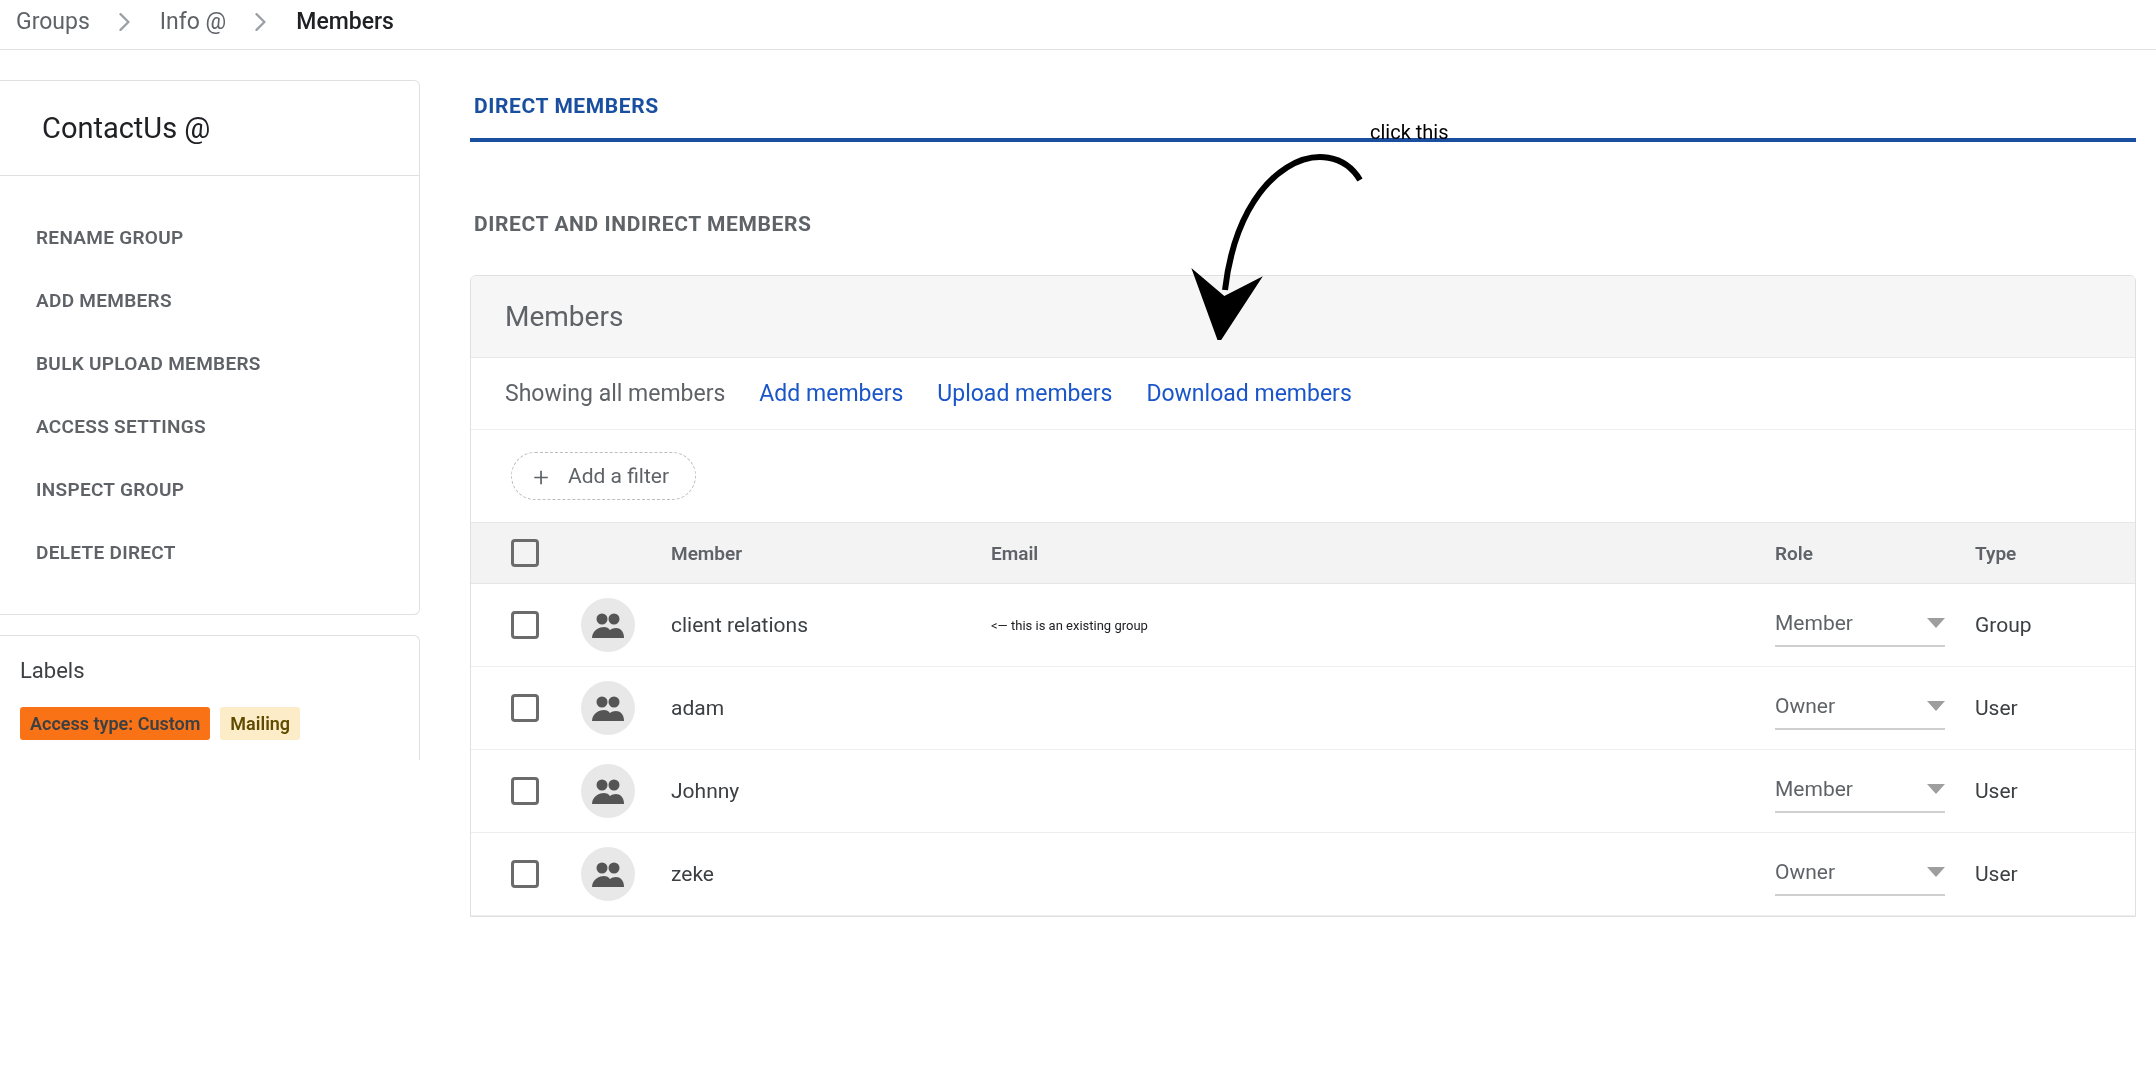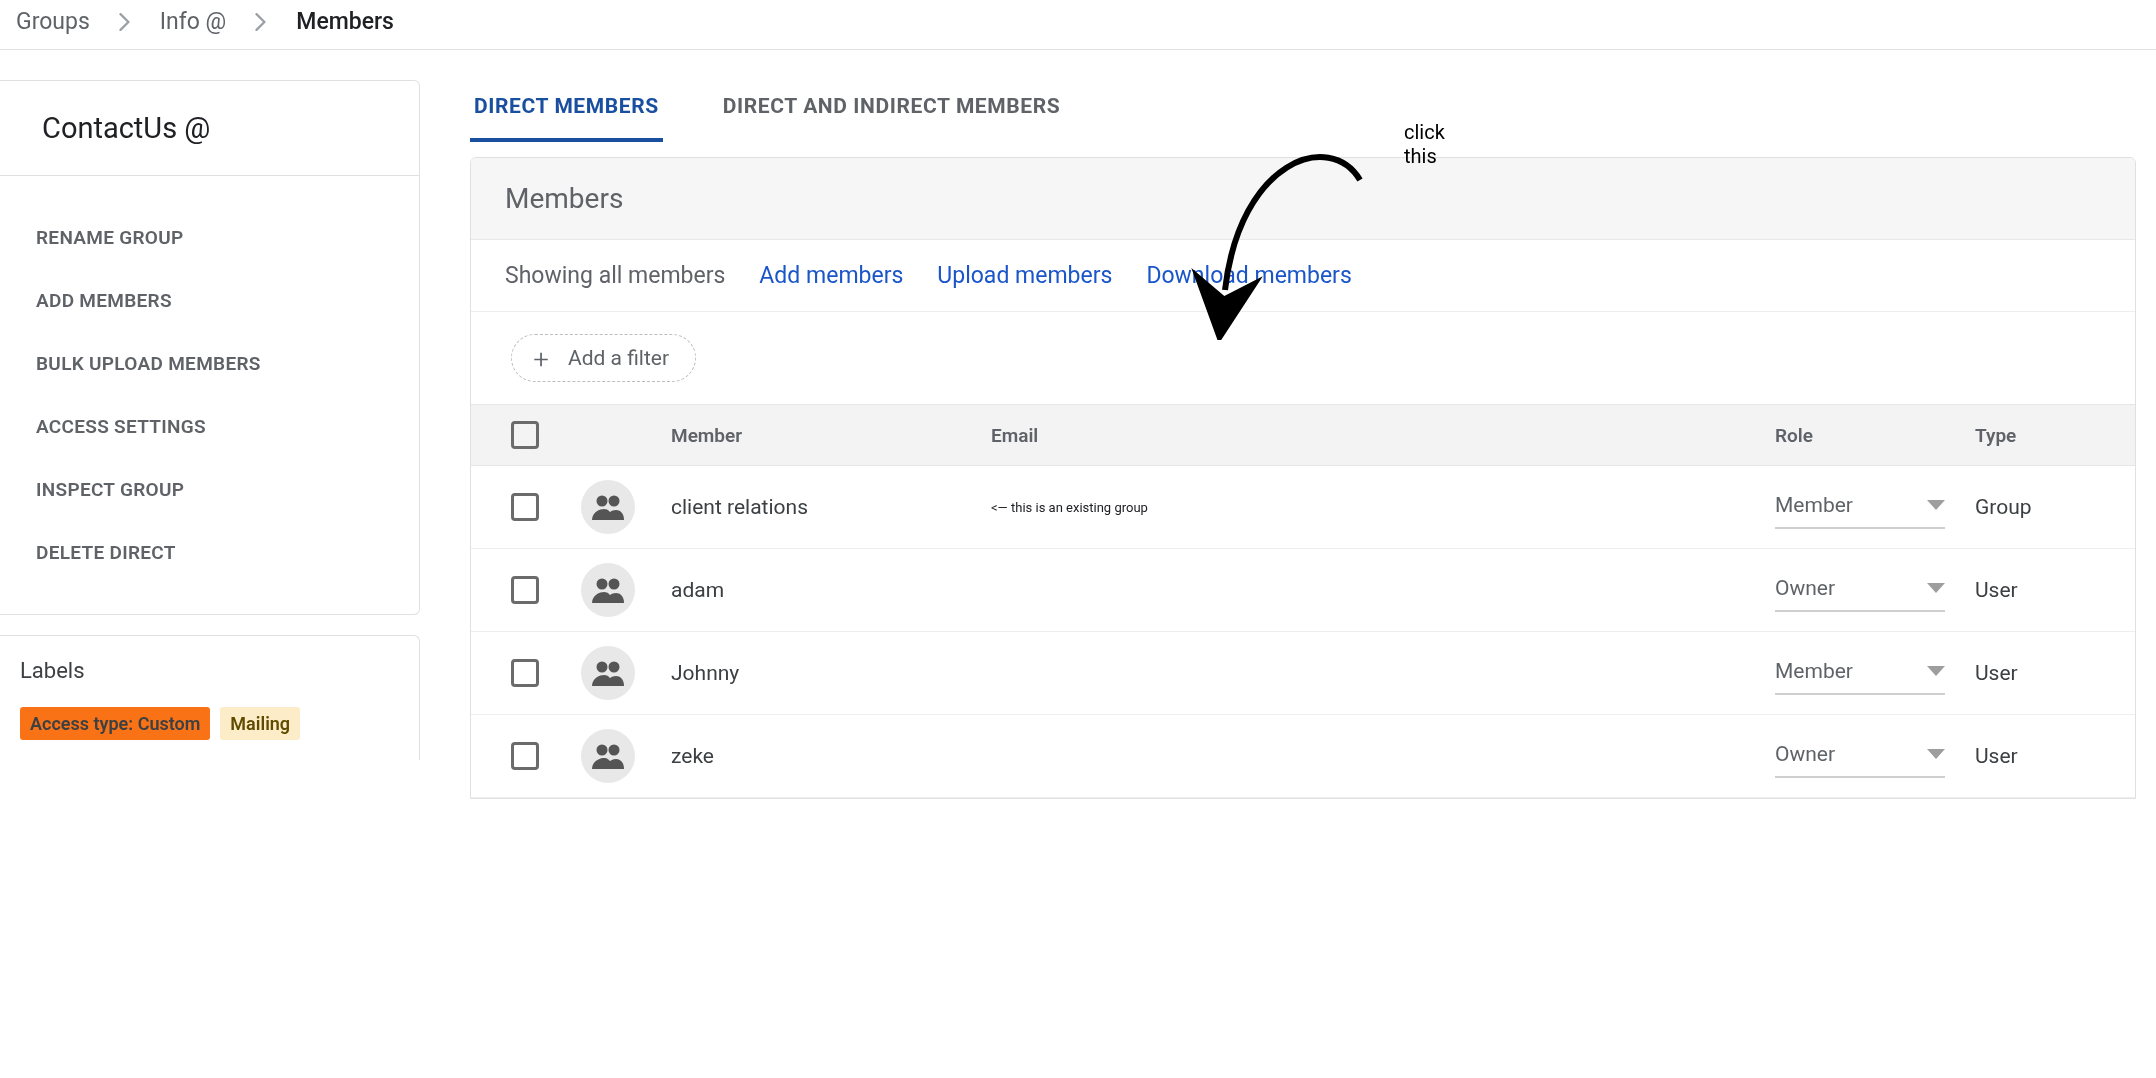--- a/index.html
+++ b/index.html
@@ -83,20 +83,21 @@
 
   .main {
     flex: 1;
     padding: 30px 20px 0 50px;
     position: relative;
   }
   .tabs {
     display: flex;
     gap: 56px;
     border-bottom: 1px solid transparent;
+    flex-direction: column;
   }
   .tab {
     font-size: 21px;
     font-weight: 700;
     letter-spacing: 0.6px;
     color: #5f6368;
     padding: 14px 4px 20px 4px;
     cursor: pointer;
     border-bottom: 4px solid transparent;
   }
@@ -207,21 +208,21 @@
 
   
   .annot-layer {
     position: absolute;
     top: 70px; left: 350px;
     width: 700px; height: 220px;
     pointer-events: none;
   }
   .annot-text {
     position: absolute;
-    top: 0; left: 634px;
+    top: 0; left: 600px;
     font-size: 20px;
     color: #000;
   }
 </style>
 </head>
 <body>
 
 <div class="breadcrumb">
   <span>Groups</span>
   <span class="chev">

